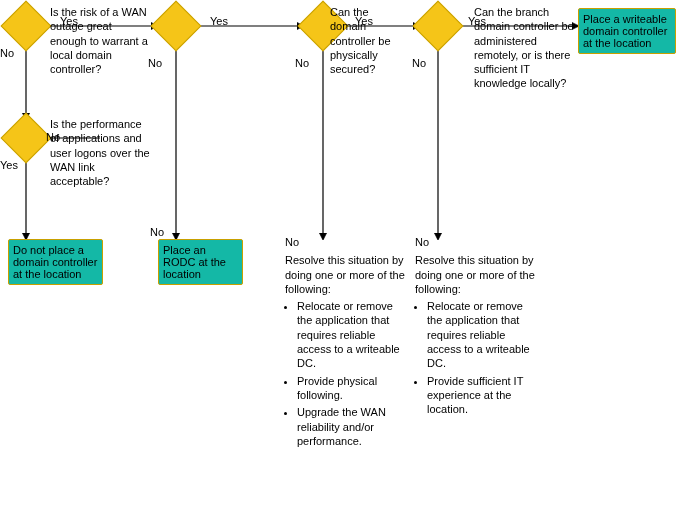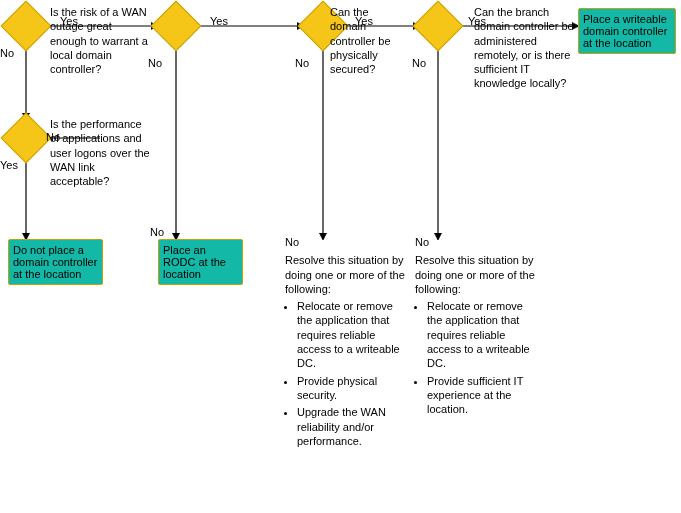--- a/index.html
+++ b/index.html
@@ -153,21 +153,21 @@
     <span>Place an RODC at the location</span>
   </div>
 
   <div class="label" style="left:150px; top:225px;">No</div>
 
   <div class="label" style="left:285px; top:235px; width:125px;">
     <div style="margin-bottom:4px;">No</div>
     <div style="margin-bottom:3px;">Resolve this situation by doing one or more of the following:</div>
     <ul class="bullet-list">
       <li>Relocate or remove the application that requires reliable access to a writeable DC.</li>
-      <li>Provide physical security.</li>
+      <li>Provide physical following.</li>
       <li>Upgrade the WAN reliability and/or performance.</li>
     </ul>
   </div>
 
   <div class="label" style="left:415px; top:235px; width:120px;">
     <div style="margin-bottom:4px;">No</div>
     <div style="margin-bottom:3px;">Resolve this situation by doing one or more of the following:</div>
     <ul class="bullet-list">
       <li>Relocate or remove the application that requires reliable access to a writeable DC.</li>
       <li>Provide sufficient IT experience at the location.</li>

